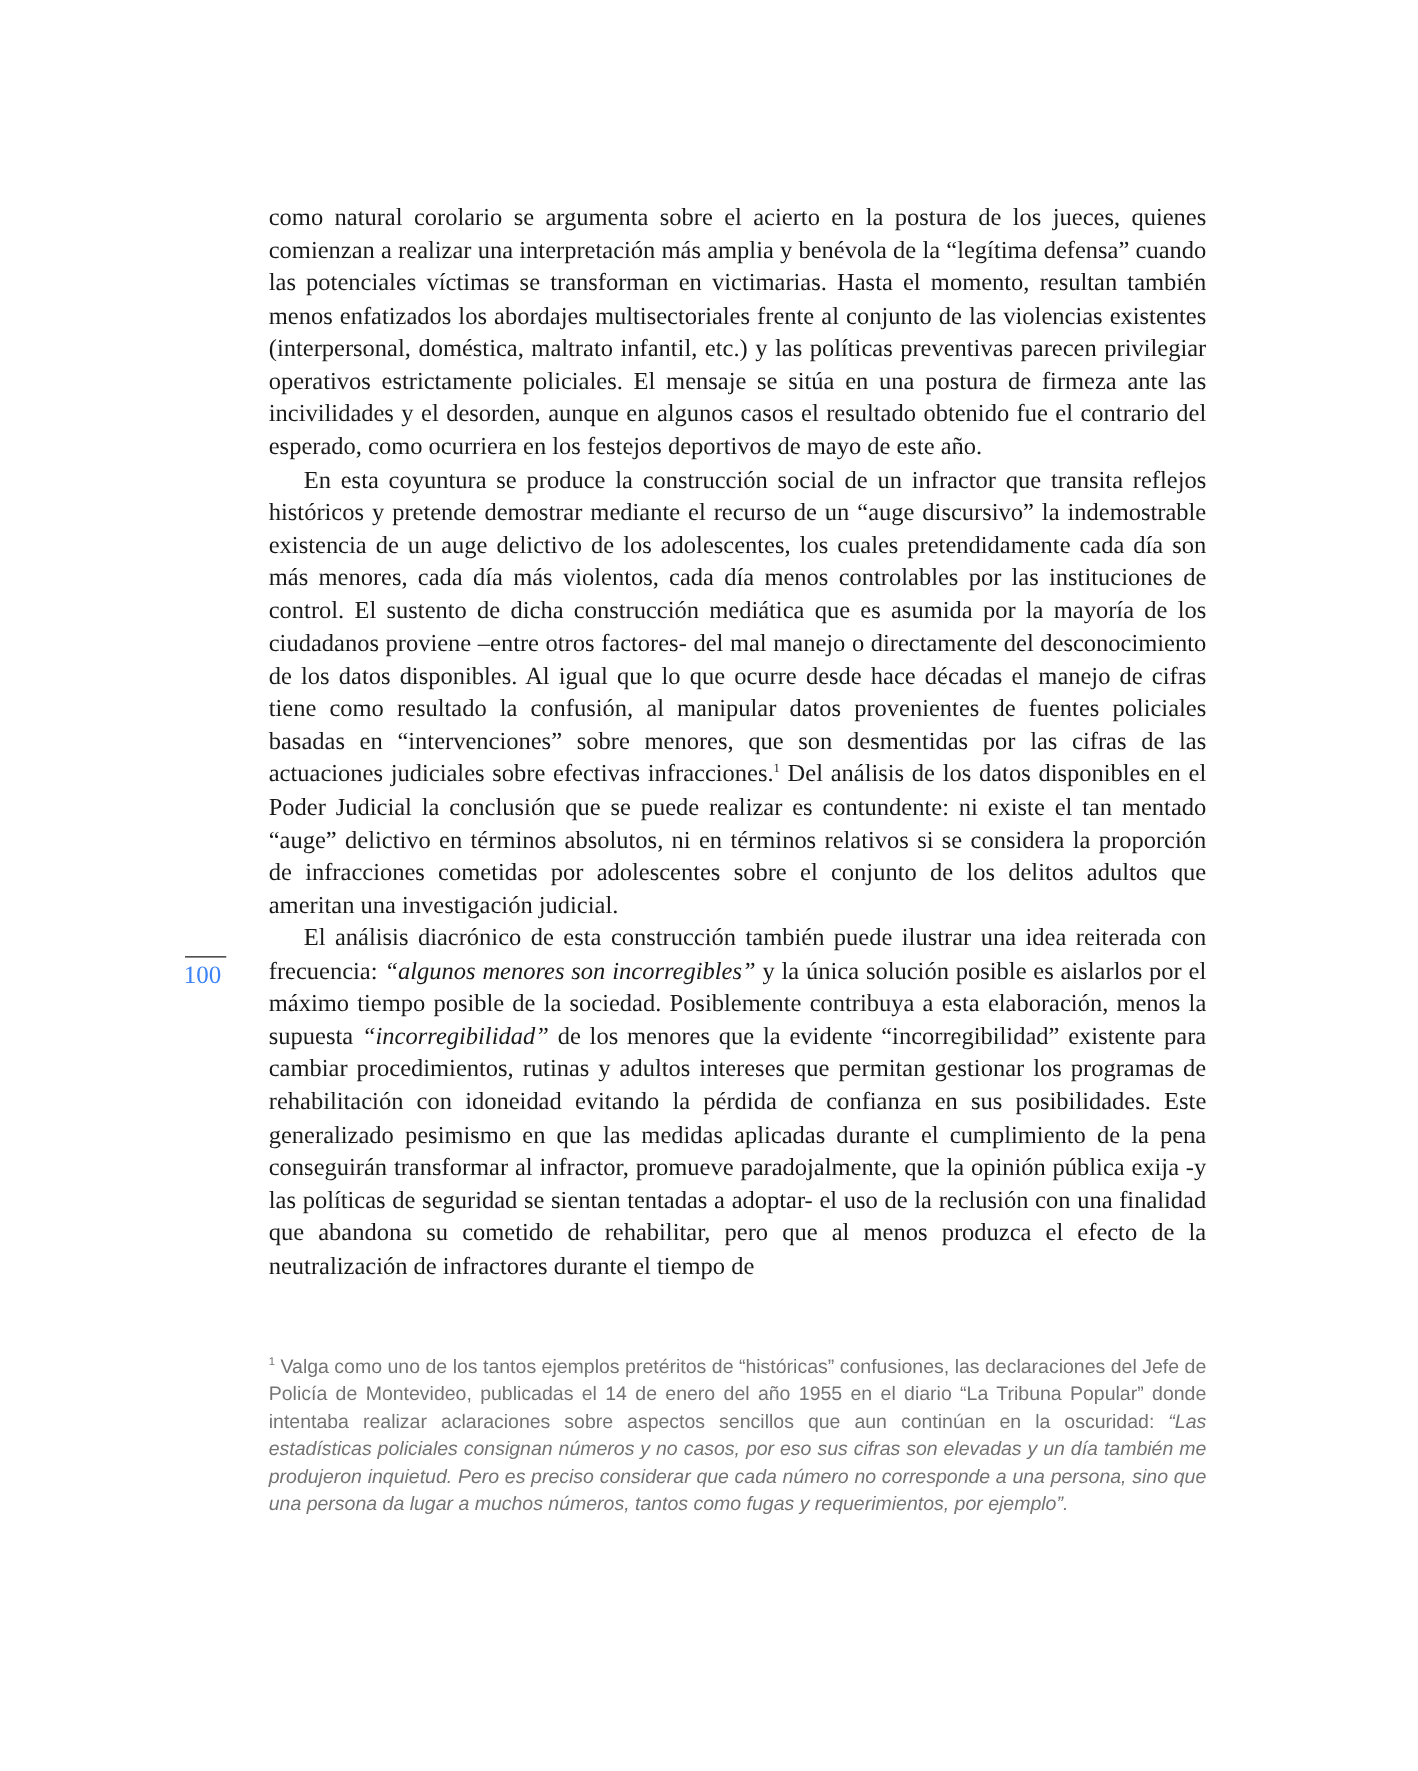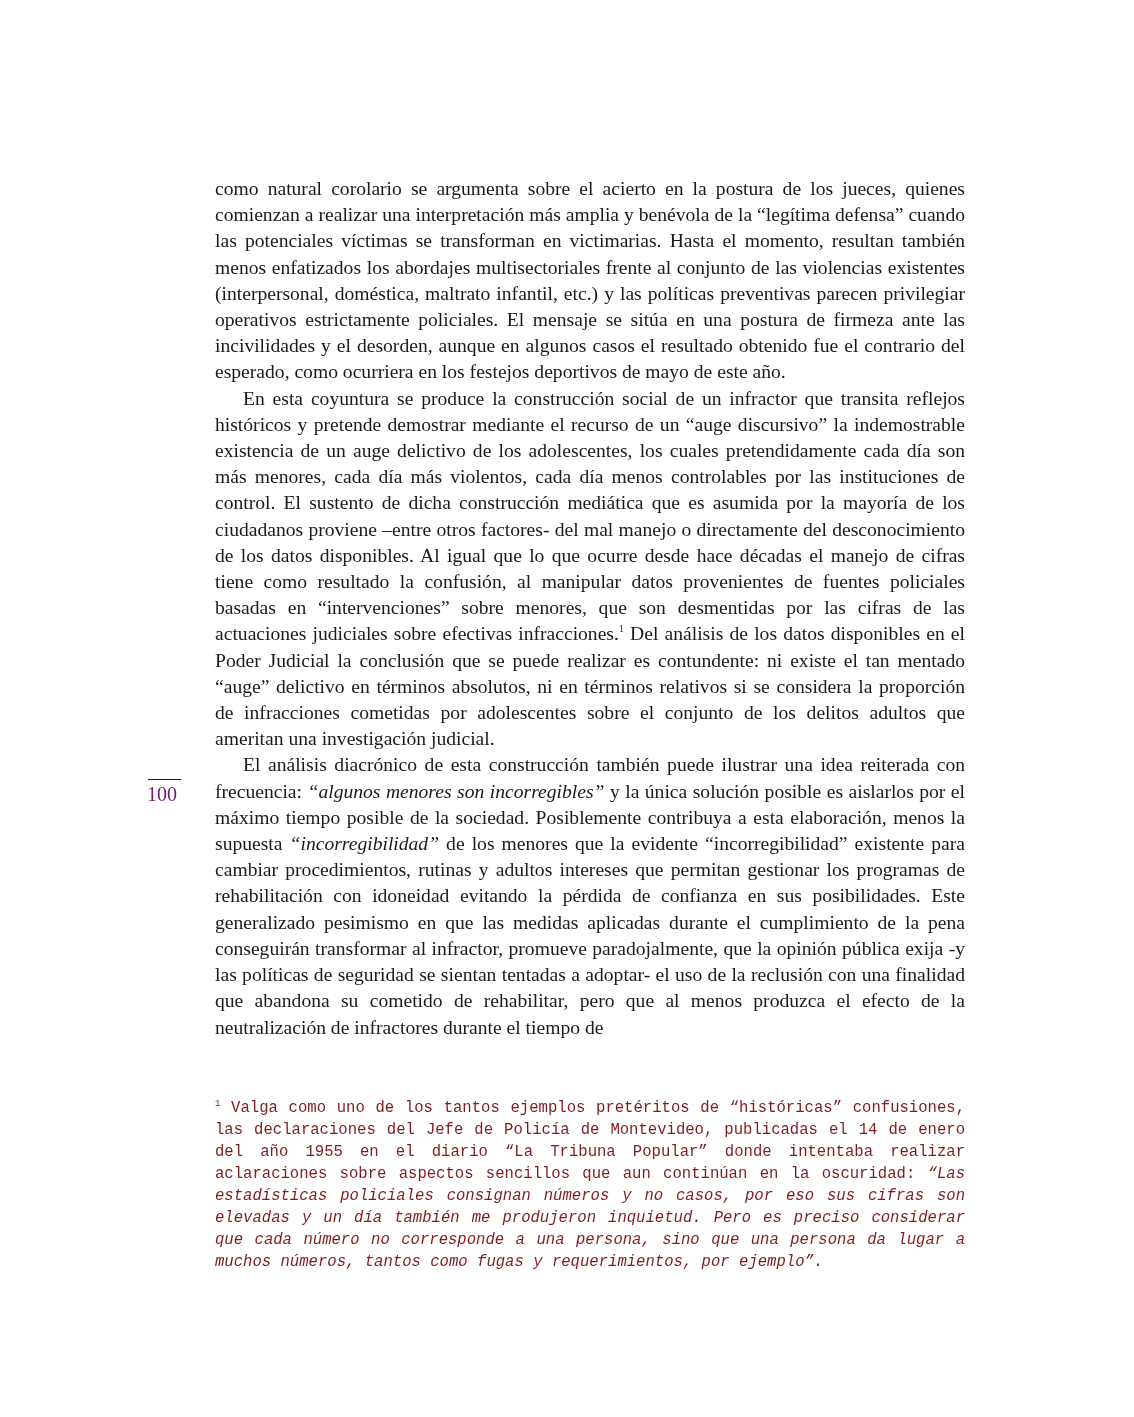--- a/index.html
+++ b/index.html
@@ -1,32 +1,32 @@
 <!DOCTYPE html>
 <html><head>
 <meta charset="utf-8">
 <style>
   html, body { margin: 0; padding: 0; background: #ffffff; }
   body { width: 1134px; height: 1417px; position: relative; overflow: hidden; }
-  .page { position: absolute; left: 0; top: 18px; width: 1134px; height: 1373px; background: #fff; color: #1a1a1a; }
+  .page { position: absolute; left: 0; top: 4px; width: 1134px; height: 1373px; background: #fff; color: #1a1a1a; }
   .body-text {
     position: absolute; left: 215px; top: 158px; width: 750px;
     font-family: "Liberation Serif", "DejaVu Serif", serif;
     font-size: 19.6px; line-height: 26.2px; text-align: justify;
   }
   .body-text p { margin: 0; }
   .body-text p.indent { text-indent: 28px; }
   .body-text em { }
   sup.fn { font-size: 10px; vertical-align: super; line-height: 0; }
   .folio-rule { position: absolute; left: 148px; top: 761px; width: 33px; height: 1px; background: #1a1a1a; }
-  .folio { position: absolute; left: 147px; top: 765px; font-family: "Liberation Serif", serif; font-size: 20px; color: #701a75; }
+  .folio { position: absolute; left: 147px; top: 765px; font-family: "Liberation Serif", serif; font-size: 20px; color: #3b82f6; }
   .footnote {
     position: absolute; left: 215px; top: 1079px; width: 750px;
-    font-family: Liberation Mono, monospace;
-    font-size: 15.6px; line-height: 22px; text-align: justify; color: #7f1d1d;
+    font-family: Liberation Sans, sans-serif;
+    font-size: 15.6px; line-height: 22px; text-align: justify; color: #737373;
   }
   .footnote sup { font-size: 9px; vertical-align: super; line-height: 0; }
   .footnote em { font-style: italic; }
 </style>
 </head>
 <body>
 
 <div class="page">
   <div class="body-text">
     <p><span>como natural corolario se argumenta sobre el acierto en la postura de los jueces, quienes comienzan a realizar una interpretación más amplia y benévola de la “legítima defensa” cuando las potenciales víctimas se transforman en victimarias. Hasta el momento, resultan también menos enfatizados los abordajes multisectoriales frente al conjunto de las violencias existentes (interpersonal, doméstica, maltrato infantil, etc.) y las políticas preventivas parecen privilegiar operativos estrictamente policiales. El mensaje se sitúa en una postura de firmeza ante las incivilidades y el desorden, aunque en algunos casos el resultado obtenido fue el contrario del esperado, como ocurriera en los festejos deportivos de mayo de este año.</span></p>

